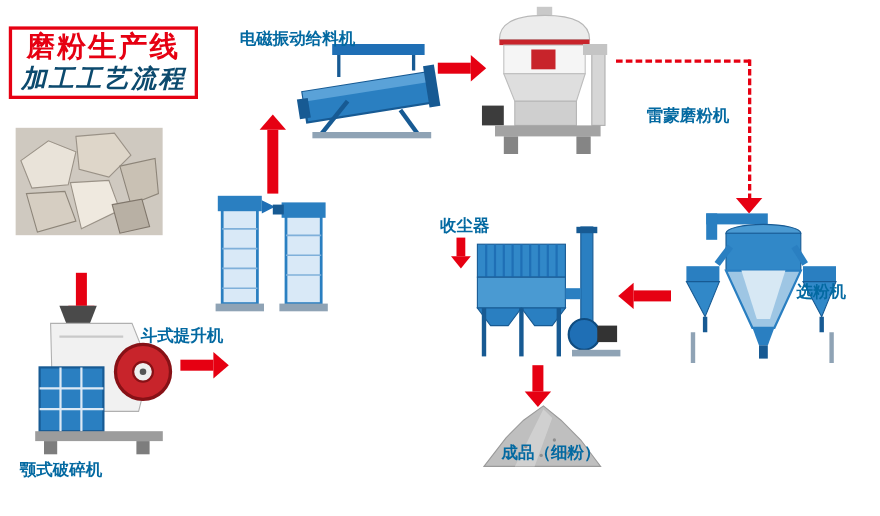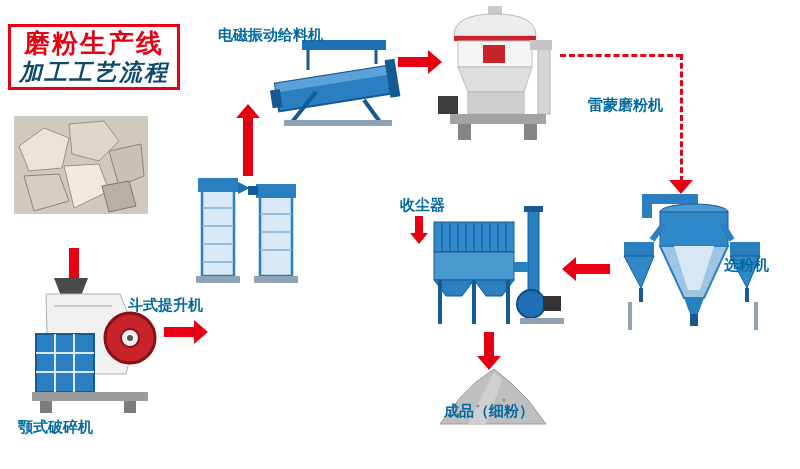--- a/index.html
+++ b/index.html
@@ -220,15 +220,15 @@
   <div class="machine" style="left:438px; top:366px;">
     <svg width="110" height="60" viewBox="0 0 110 60">
       <path d="M2 58 L22 32 L38 16 L56 3 L72 16 L90 34 L108 58 Z" fill="#bfbfbf" stroke="#9a9a9a"></path>
       <path d="M30 58 L56 6 L64 14 L48 58 Z" fill="#d4d4d4" opacity="0.8"></path>
       <circle cx="40" cy="40" r="1.5" fill="#8e8e8e"></circle>
       <circle cx="66" cy="34" r="1.5" fill="#8e8e8e"></circle>
       <circle cx="54" cy="48" r="1.5" fill="#8e8e8e"></circle>
       <circle cx="78" cy="46" r="1.5" fill="#8e8e8e"></circle>
     </svg>
   </div>
-  <div class="label" style="left:444px; top:402px;">成品（细粉）</div>
+  <div class="label" style="left:456px; top:402px;">成品（细粉）</div>
 
 </div>
 
 </body></html>

